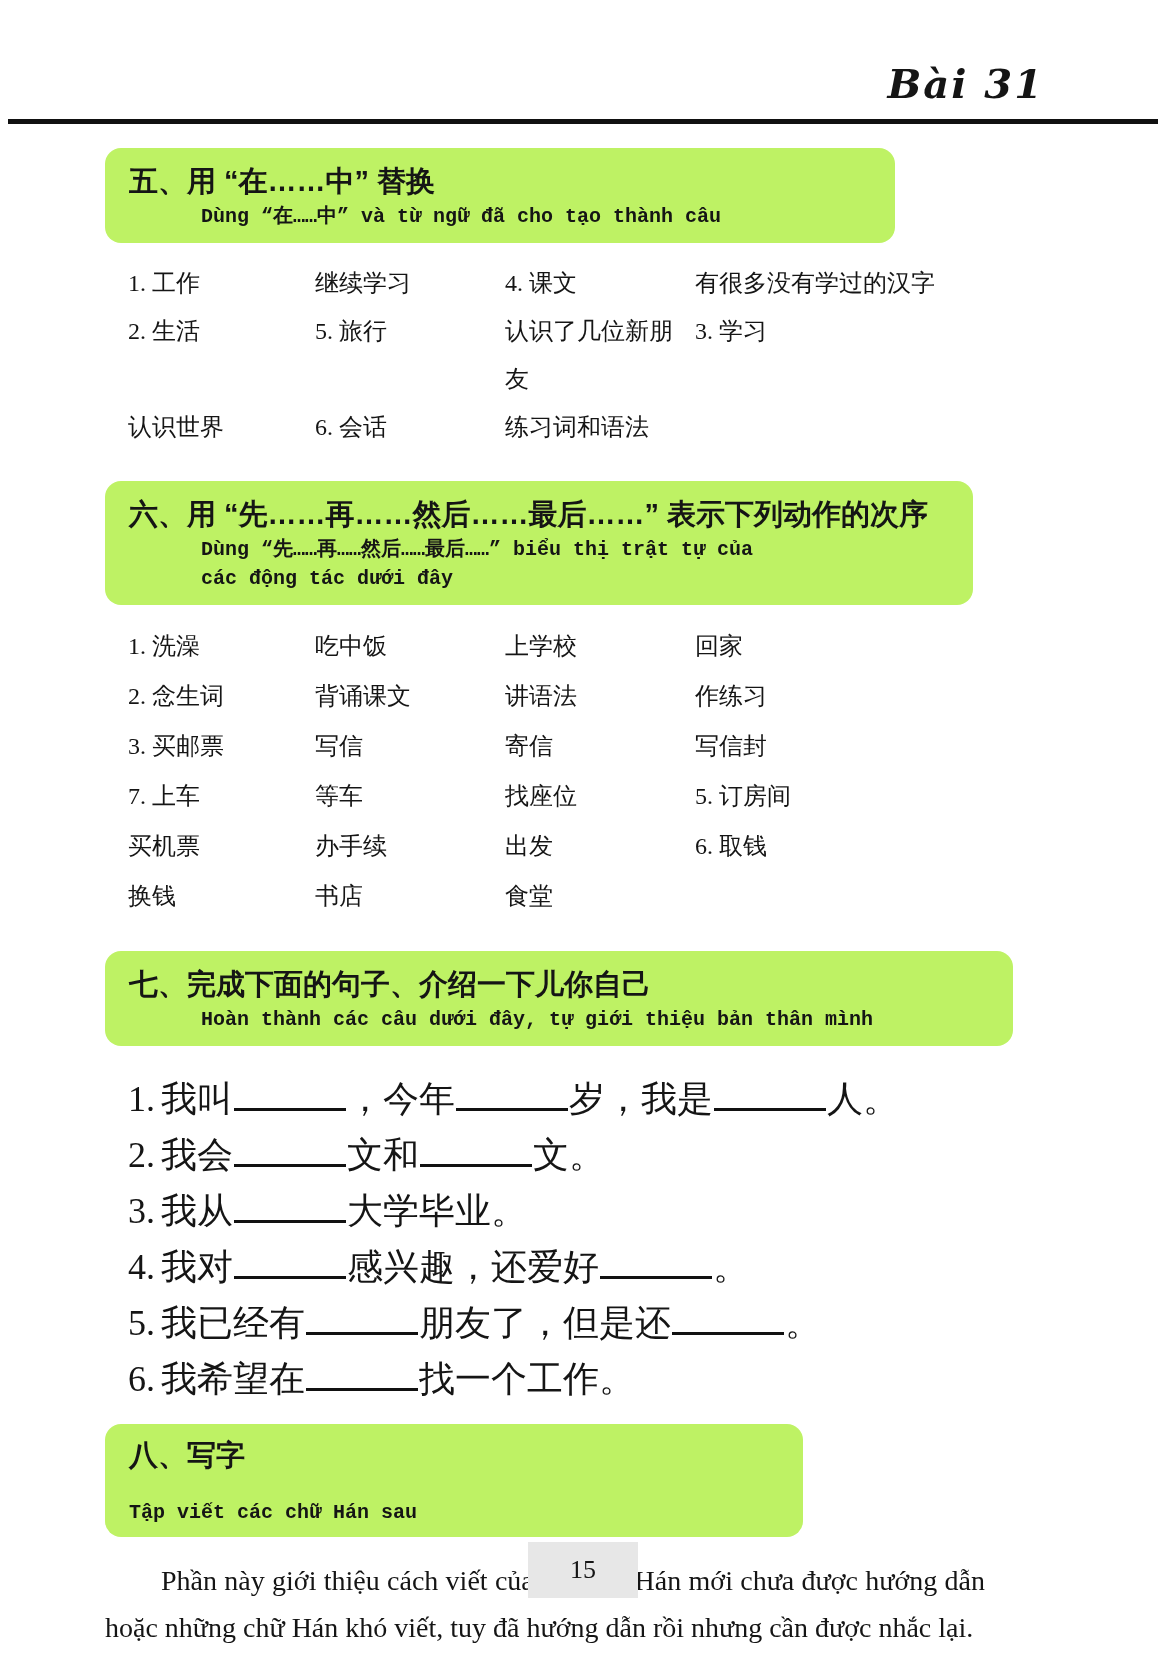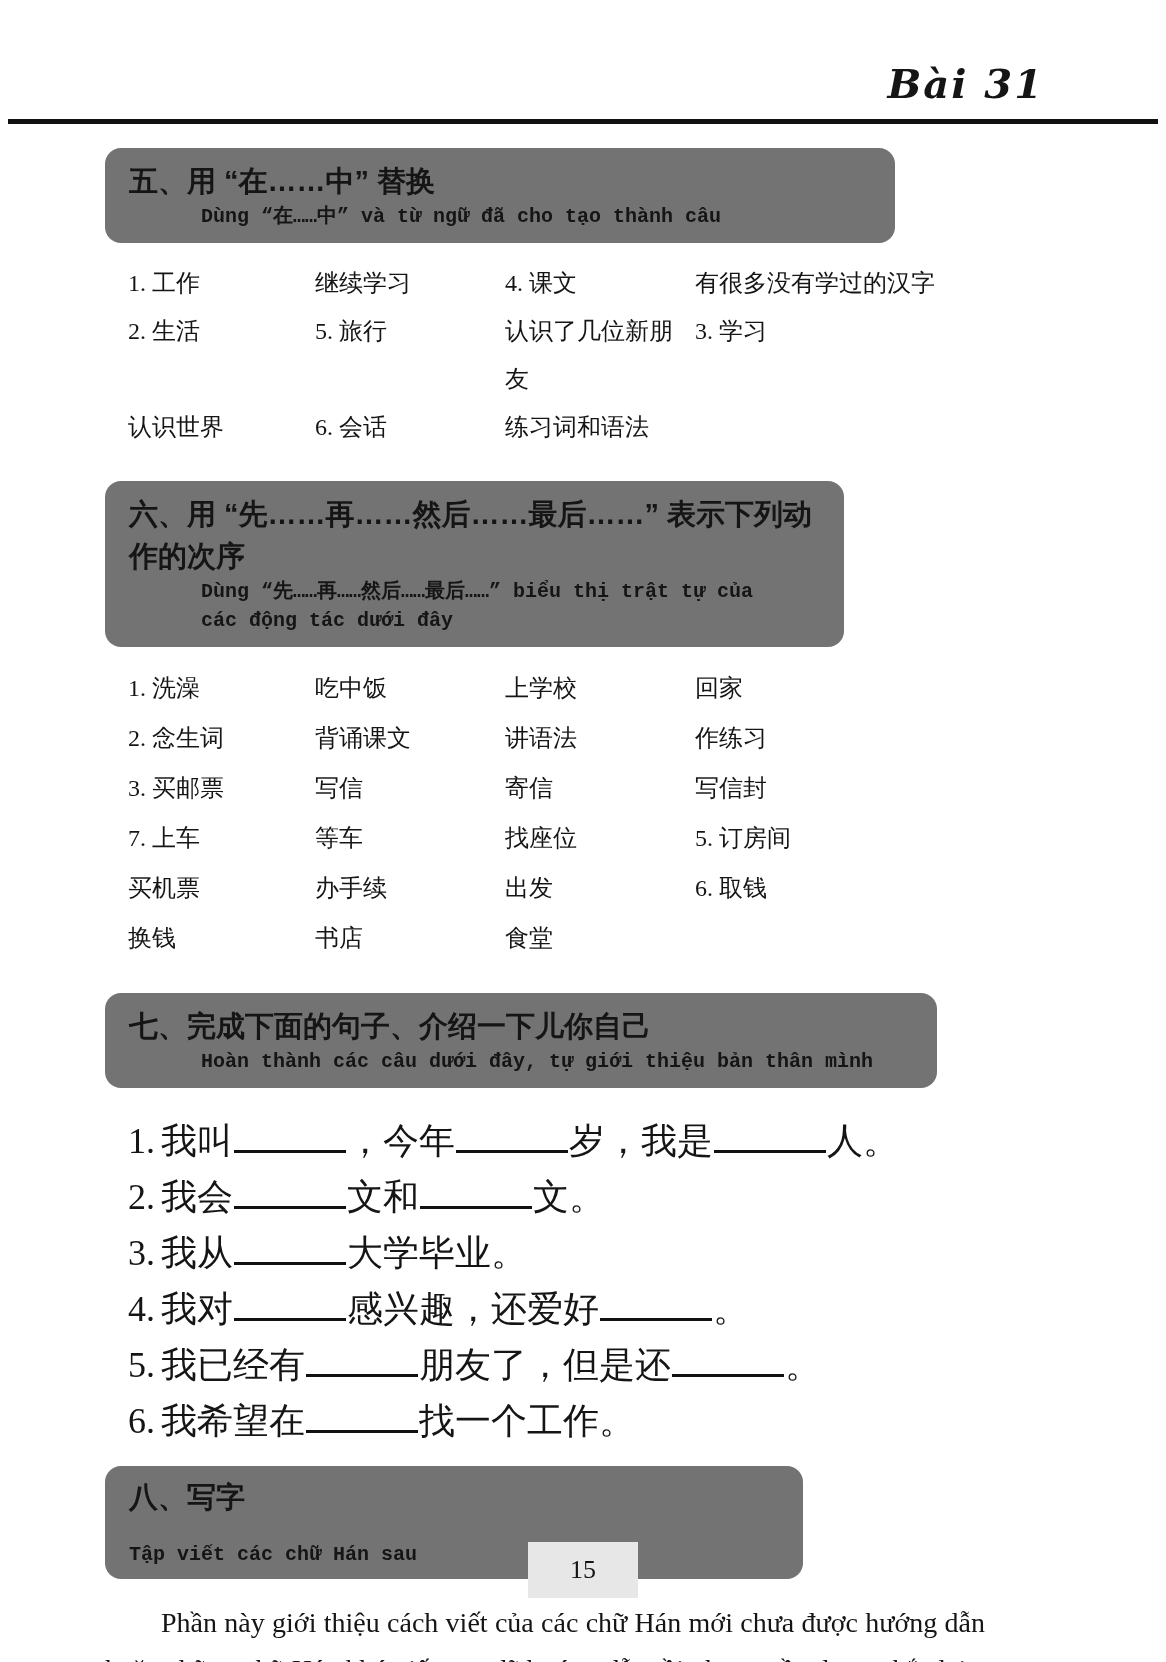--- a/index.html
+++ b/index.html
@@ -23,42 +23,42 @@
     letter-spacing: 2px;
   }
   .top-rule {
     height: 5px;
     background: #111;
     margin: 4px 8px 0 8px;
   }
   .content { padding-left: 105px; padding-right: 120px; }
 
   .secbox {
-    background: #737373;
+    background: #bef264;
     border-radius: 16px;
     padding: 12px 20px 12px 24px;
     margin-top: 24px;
   }
   .secbox .zh-title {
     font-family: "Liberation Sans", sans-serif;
     font-weight: bold;
     font-size: 29px;
     line-height: 1.45;
   }
   .secbox .vi-title {
     font-family: Liberation Mono, monospace;
     font-weight: bold;
     font-size: 20px;
     line-height: 1.45;
     padding-left: 72px;
   }
   .secbox .vi-title.cont { padding-left: 72px; }
   .sec5 { width: 790px; }
-  .sec6 { width: 739px; }
-  .sec7 { width: 832px; }
+  .sec6 { width: 868px; }
+  .sec7 { width: 908px; }
   .sec8 { width: 698px; padding-top: 10px; padding-bottom: 10px; }
   .sec8 .inline-title { display: flex; align-items: baseline; gap: 22px; flex-direction: column; }
 
   .wordgrid {
     display: grid;
     grid-template-columns: 187px 190px 190px auto;
     padding: 16px 0 6px 23px;
     font-size: 24px;
   }
   .wordgrid .cell { line-height: 48px; }

